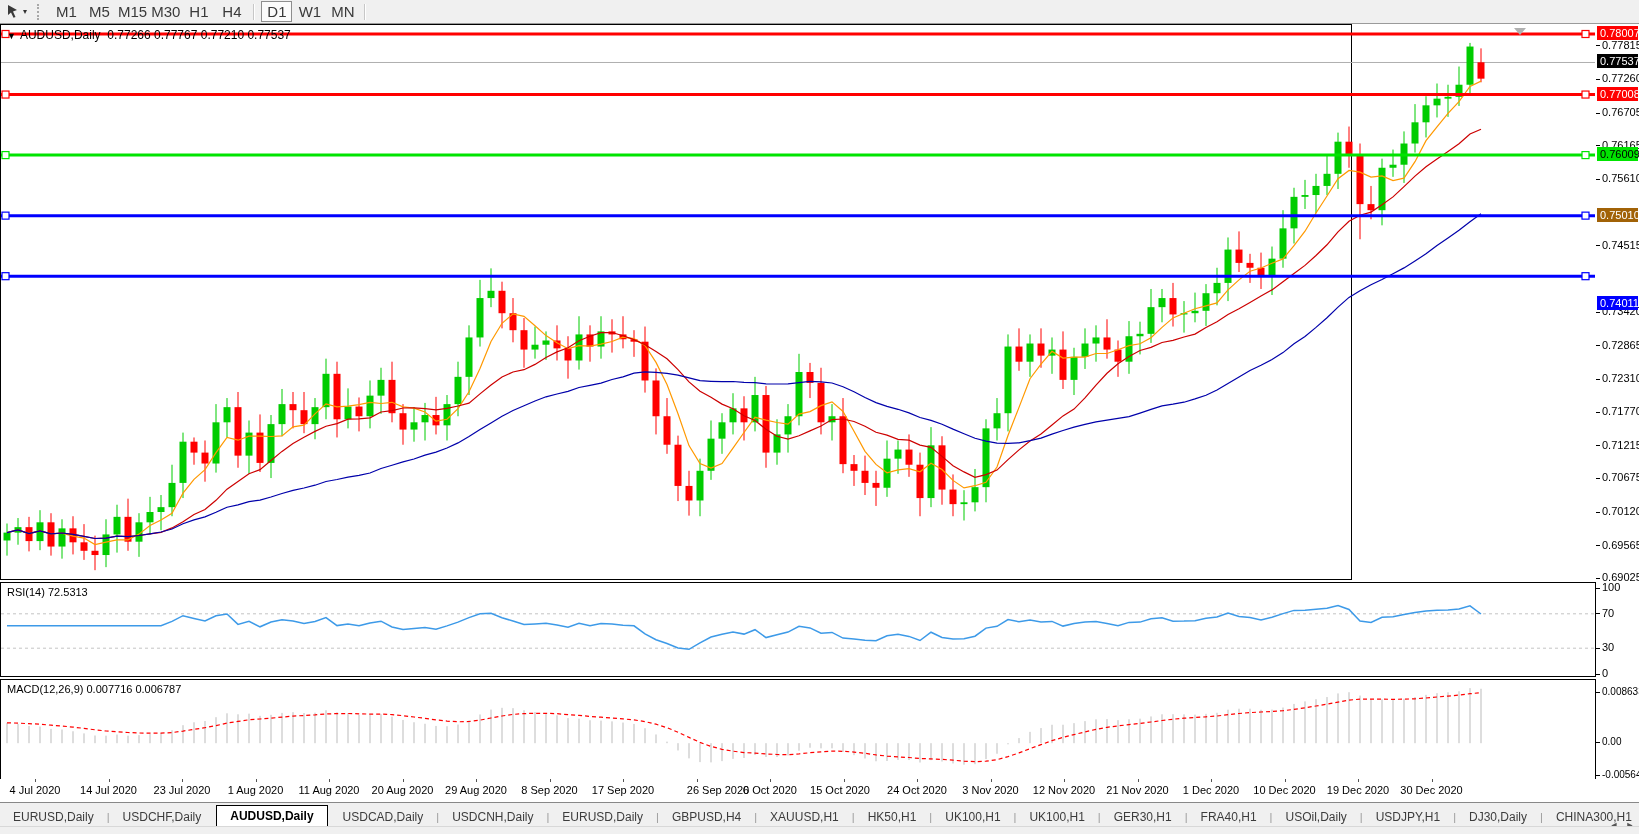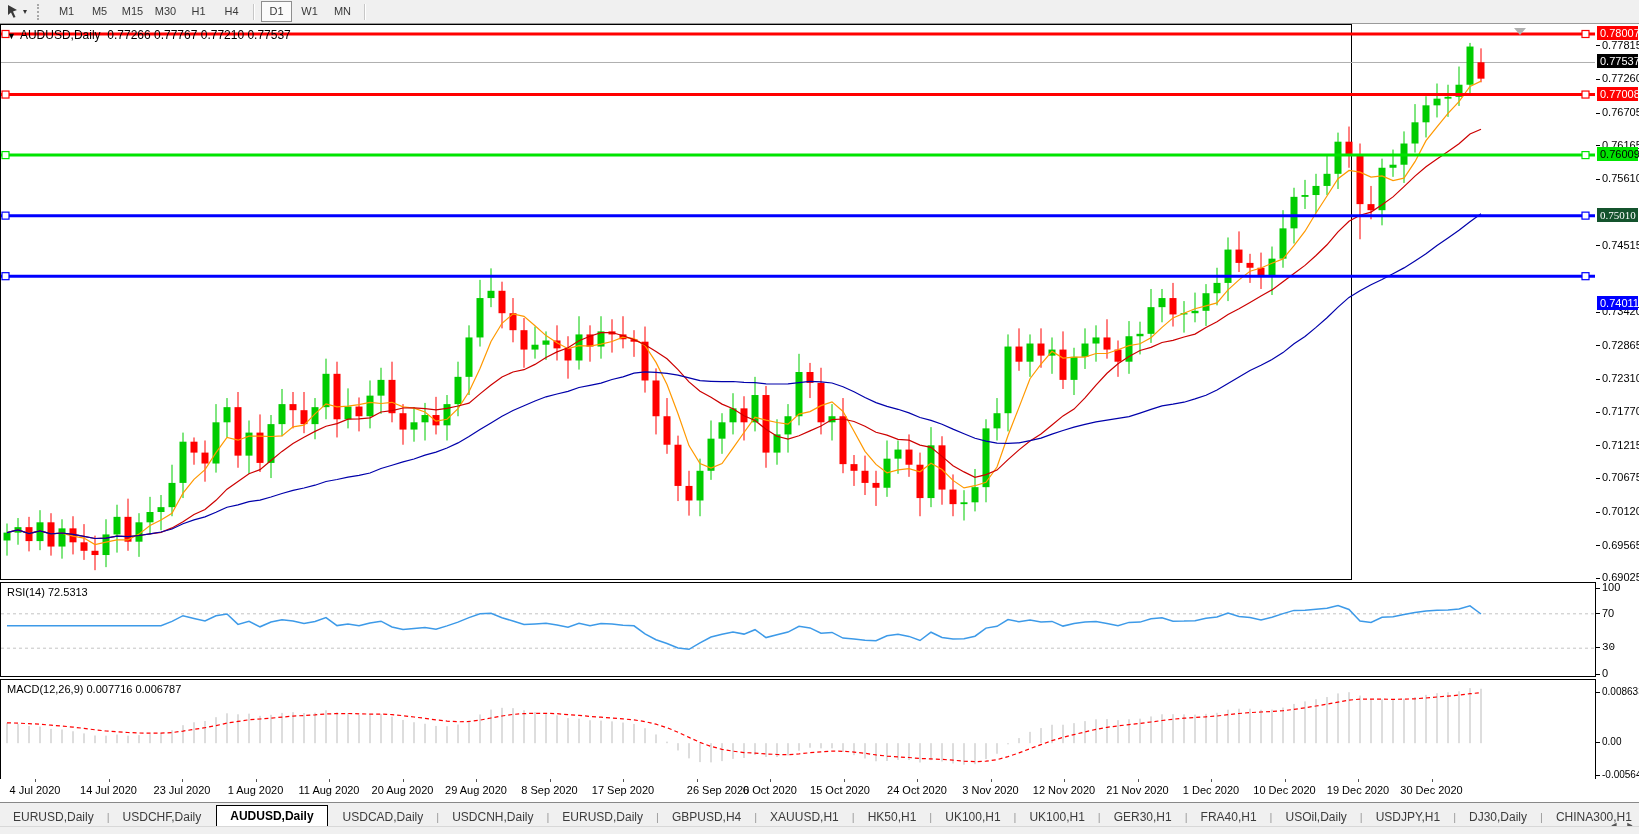--- a/index.html
+++ b/index.html
@@ -3,21 +3,21 @@
 <meta charset="utf-8">
 <style>
   html,body{margin:0;padding:0;background:#f0f0f0;font-family:"Liberation Sans",sans-serif;}
   #app{position:relative;width:1639px;height:834px;background:#ffffff;overflow:hidden;}
   
   #toolbar{position:absolute;left:0;top:0;width:1639px;height:23px;background:#f0f0f0;
            border-bottom:1px solid #9a9a9a;display:flex;align-items:center;}
   .tool-icon-wrap{display:flex;align-items:center;height:22px;padding:0 4px 0 6px;}
   .caret{font-size:8px;color:#333;margin-left:2px;}
   .grip{width:5px;height:16px;margin:0 6px;border-left:2px dotted #a8a8a8;}
-  .tf-btn{min-width:29px;height:19px;line-height:19px;text-align:center;font-size:11px;color:#3a3a3a;
+  .tf-btn{min-width:29px;height:19px;line-height:19px;text-align:center;font-size:15px;color:#3a3a3a;
           border:1px solid transparent;margin:8px 1px;background:transparent;cursor:default;}
   .tf-btn.active{background:#fbfbfb;border:1px solid #8e8e8e;}
   .tb-sep{width:1px;height:16px;background:#c7c7c7;border-right:1px solid #fff;margin:0 5px;}
   
   .panel{position:absolute;left:0;background:#fff;border:1px solid #000;box-sizing:border-box;}
   #main-panel{top:24px;width:1352px;height:556px;}
   #rsi-panel{top:582px;width:1596px;height:95px;}
   #macd-panel{top:679px;width:1596px;height:116px;}
   .panel svg{position:absolute;left:0;top:0;}
   .chart-title{position:absolute;left:6px;top:3px;font-size:12px;color:#000;z-index:5;white-space:nowrap;}
@@ -539,29 +539,29 @@
       <div class="axis-label" style="top: 313.636px;"><span class="dash"></span>0.72865</div>
       <div class="axis-label" style="top: 347.273px;"><span class="dash"></span>0.72310</div>
       <div class="axis-label" style="top: 380px;"><span class="dash"></span>0.71770</div>
       <div class="axis-label" style="top: 413.636px;"><span class="dash"></span>0.71215</div>
       <div class="axis-label" style="top: 446.364px;"><span class="dash"></span>0.70675</div>
       <div class="axis-label" style="top: 480px;"><span class="dash"></span>0.70120</div>
       <div class="axis-label" style="top: 513.636px;"><span class="dash"></span>0.69565</div>
       <div class="axis-label" style="top: 546.364px;"><span class="dash"></span>0.69025</div>
       <div class="axis-label" style="top: 556px;"><span class="dash"></span>100</div>
       <div class="axis-label" style="top: 581.8px;"><span class="dash"></span>70</div>
-      <div class="axis-label" style="top: 616.2px; font-family: Liberation Mono, monospace;"><span class="dash"></span>30</div>
+      <div class="axis-label" style="top: 616.2px;"><span class="dash"></span>30</div>
       <div class="axis-label" style="top: 642px;"><span class="dash"></span>0</div>
       <div class="axis-label small" style="top: 661px;"><span class="dash"></span>0.008633</div>
       <div class="axis-label small" style="top: 711.201px;"><span class="dash"></span>0.00</div>
       <div class="axis-label small" style="top: 744.003px;"><span class="dash"></span>-0.005641</div>
       <div class="badge" style="top: 2px; background: rgb(255, 0, 0); color: rgb(255, 255, 255);">0.78007</div>
       <div class="badge" style="top: 62.5455px; background: rgb(255, 0, 0); color: rgb(255, 255, 255);">0.77008</div>
       <div class="badge" style="top: 123.091px; background: rgb(0, 228, 0); color: rgb(0, 0, 0);">0.76009</div>
-      <div class="badge" style="top: 183.636px; background: #14532d; color: rgb(255, 255, 255); font-family: Liberation Serif, serif;">0.75010</div>
+      <div class="badge" style="top: 183.636px; background: #a16207; color: rgb(255, 255, 255);">0.75010</div>
       <div class="badge" style="top: 244.182px; background: rgb(0, 0, 255); color: rgb(255, 255, 255); margin-top: 28px;">0.74011</div>
       <div class="badge" style="top: 30.4848px; background: rgb(0, 0, 0); color: rgb(255, 255, 255);">0.77537</div>
     </div>
 
   <div id="date-axis">
       <div class="date-tick" style="left: 35px;"></div>
       <div class="date-label" style="left: 35px;">4 Jul 2020</div>
       <div class="date-tick" style="left: 108.5px;"></div>
       <div class="date-label" style="left: 108.5px;">14 Jul 2020</div>
       <div class="date-tick" style="left: 182px;"></div>

